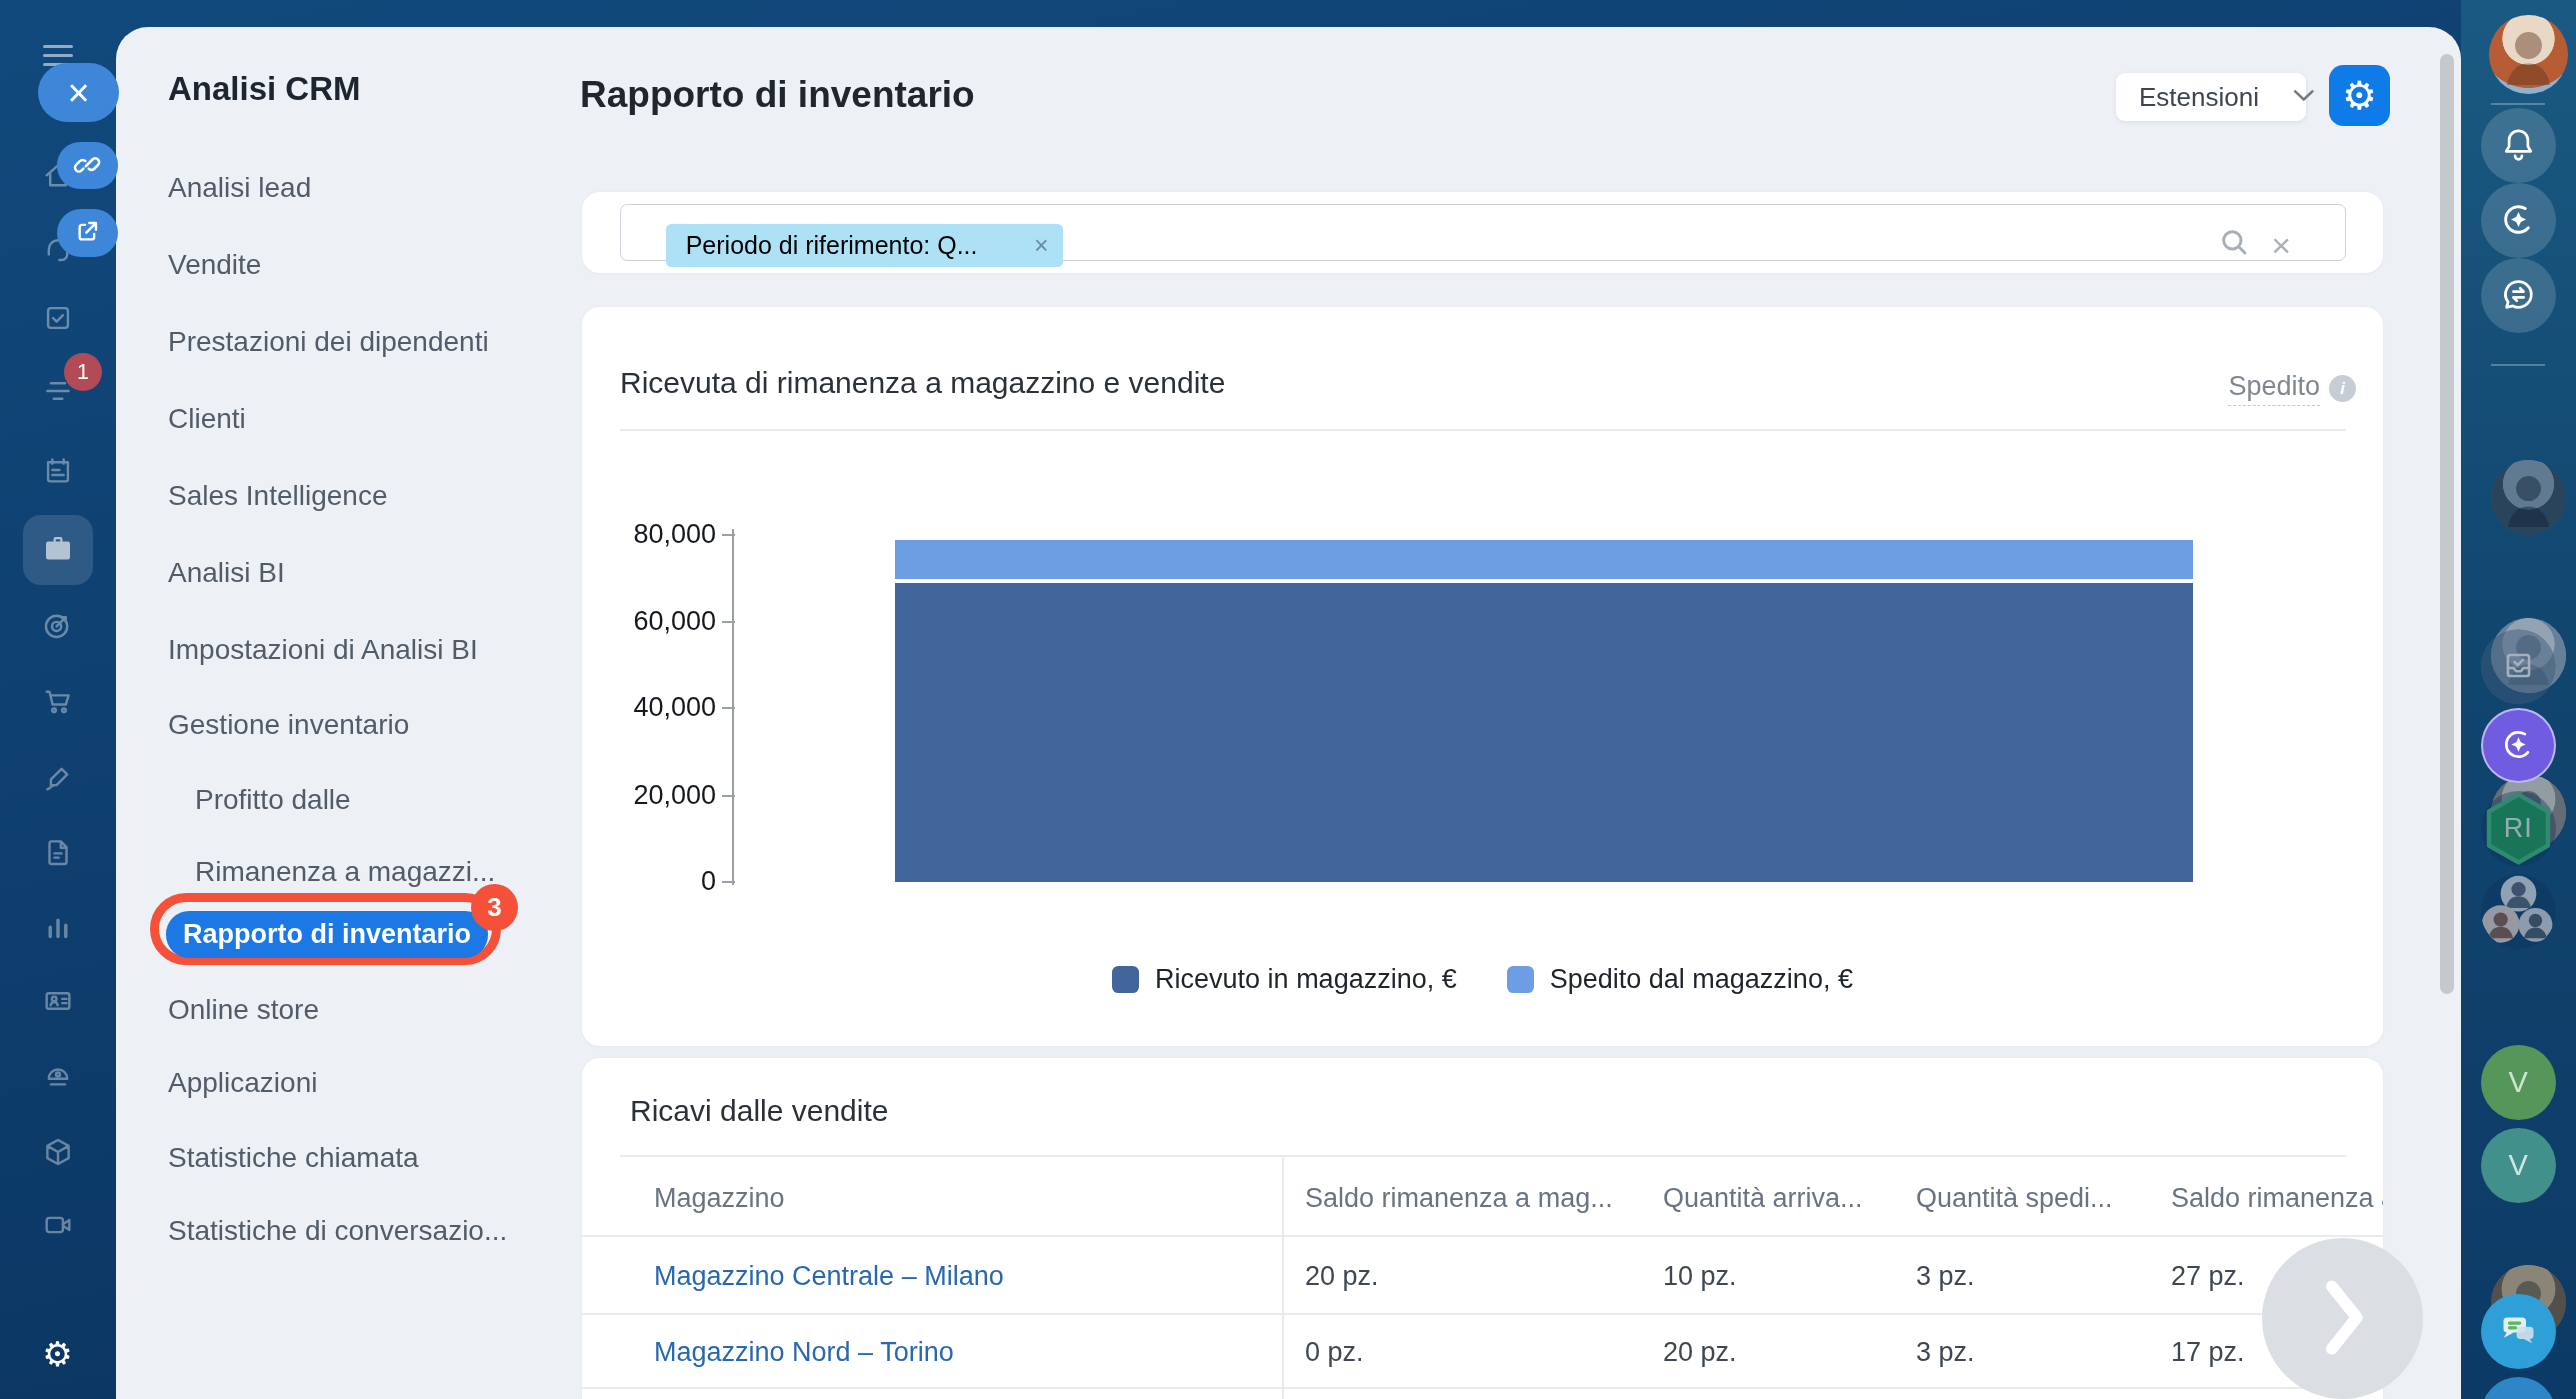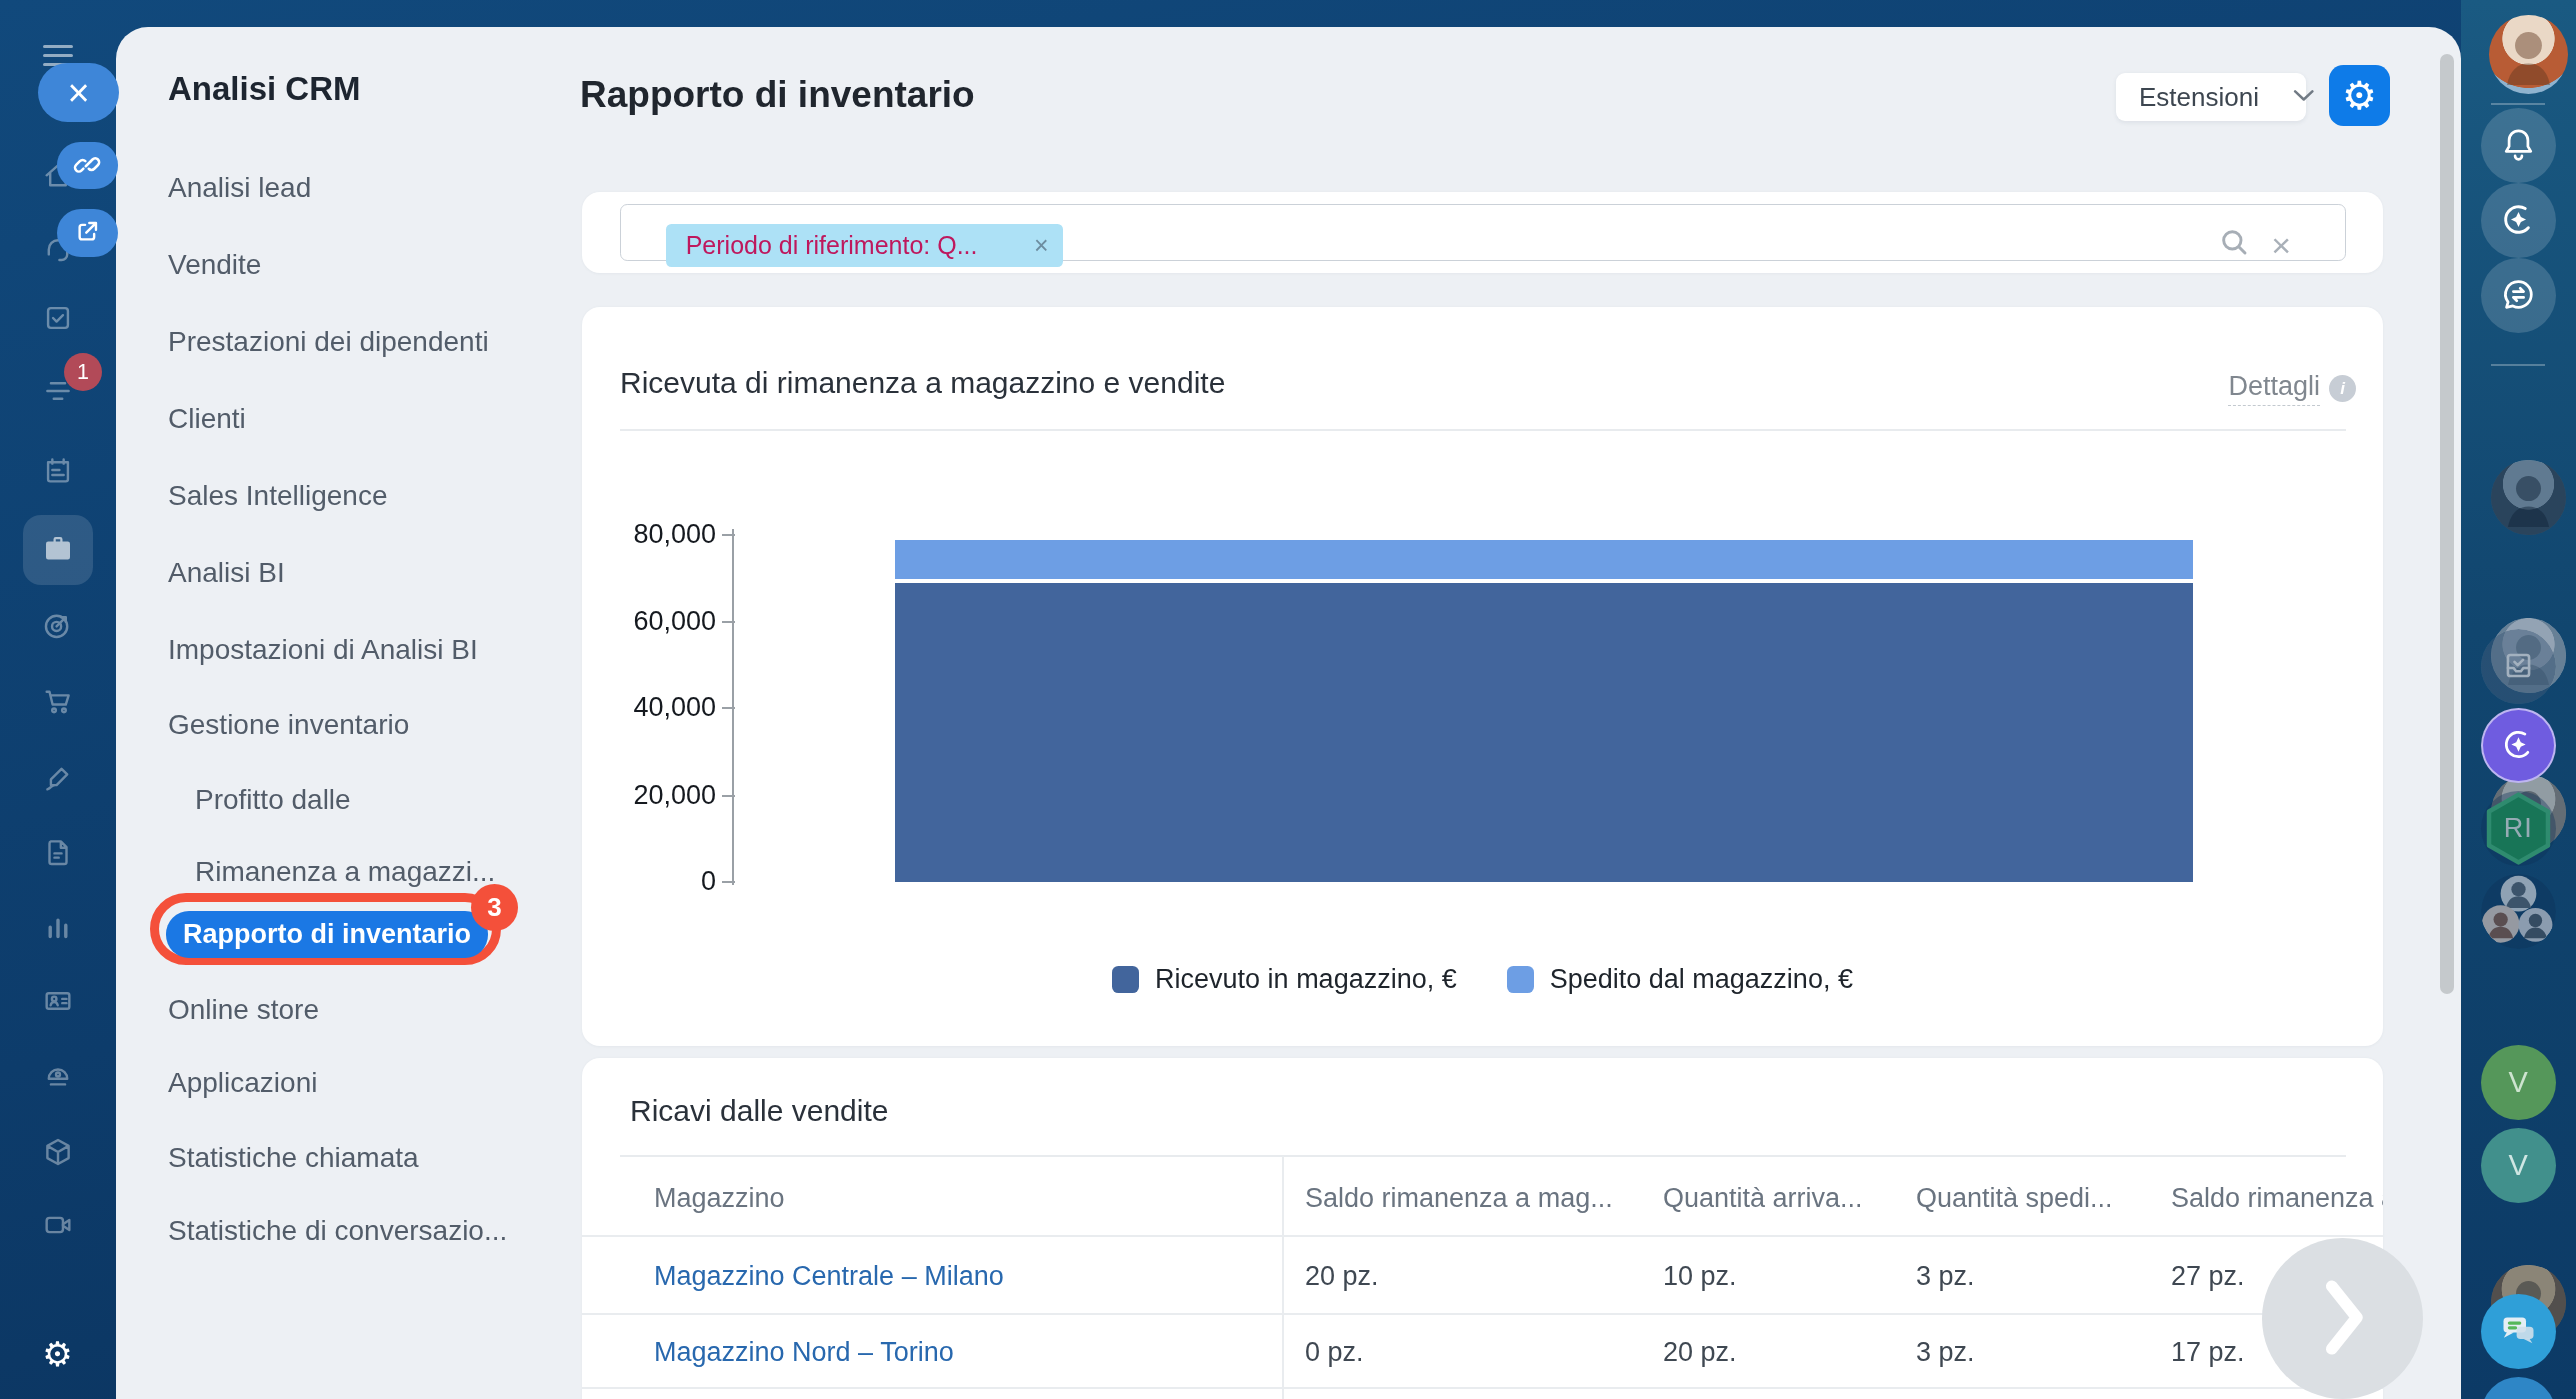--- a/index.html
+++ b/index.html
@@ -46,21 +46,21 @@
   .gear-btn span { font-family:"DejaVu Sans", sans-serif; color:#fff; font-size:39px; line-height:1; }
 
   
   .card { background:#fff; border-radius:18px; box-shadow:0 0.9px 2.7px rgba(50,70,90,.05); z-index:3; }
   .card-title { font-size:30px; font-weight:500; color:#2a313a; }
 
   
   .filter-card { left:582px; top:192px; width:1801px; height:81px; }
   .search-input { position:absolute; left:38px; top:11.6px; width:1726px; height:57px; border:1.8px solid #cbd1d8; border-radius:7.2px; background:#fff; }
   .filter-tag { position:absolute; left:45px; top:19px; width:397px; height:43px; background:#ade1f6; border-radius:5.4px; display:flex; align-items:center; }
-  .filter-tag .t { font-size:25px; color:#be185d; padding-left:19.7px; white-space:nowrap; }
+  .filter-tag .t { font-size:25px; color:#000000; padding-left:19.7px; white-space:nowrap; }
   .filter-tag .x { margin-left:auto; padding-right:14.3px; color:#6d8da0; font-size:25px; cursor:pointer; }
   .input-icons { position:absolute; right:54px; top:11.6px; height:57px; display:flex; align-items:center; gap:19.7px; }
   .clear-x { color:#a9b0b8; font-size:34px; line-height:1; cursor:pointer; }
 
   
   .chart-card { left:582px; top:295px; width:1801px; height:739px;margin-top:12px; }
   .details { position:absolute; left:1532px; top:64px; width:206px; text-align:right; font-size:27px; color:#80878f; cursor:pointer; }
   .details span { border-bottom:1.8px dashed #c3c9cf; padding-bottom:3.6px; }
   .info-dot { position:absolute; left:1747px; top:68px; width:27px; height:27px; border-radius:50%; background:#c7cdd5; color:#fff; font-size:17px; font-weight:700; display:flex; align-items:center; justify-content:center; font-style:italic; }
   .hr { position:absolute; left:38px; width:1726px; height:1.8px; background:#e8ebee; }
@@ -256,21 +256,21 @@
             <circle cx="10" cy="10" r="6.5"></circle>
             <path d="M15 15l4.5 4.5"></path>
           </svg></span>
       <span class="clear-x">×</span>
     </div>
   </div>
 </div>
 
 <div class="abs card chart-card">
   <div class="card-title" style="position:absolute;left:38px;top:59px">Ricevuta di rimanenza a magazzino e vendite</div>
-  <div class="details"><span>Dettagli</span></div>
+  <div class="details"><span>Spedito</span></div>
   <div class="info-dot">i</div>
   <div class="hr" style="top:122px"></div>
 
   <div class="ytick" style="top:212px">80,000</div>
   <div class="ytick" style="top:299px">60,000</div>
   <div class="ytick" style="top:385px">40,000</div>
   <div class="ytick" style="top:473px">20,000</div>
   <div class="ytick" style="top:559px">0</div>
   <div class="tickdash" style="top:227px"></div>
   <div class="tickdash" style="top:314px"></div>

